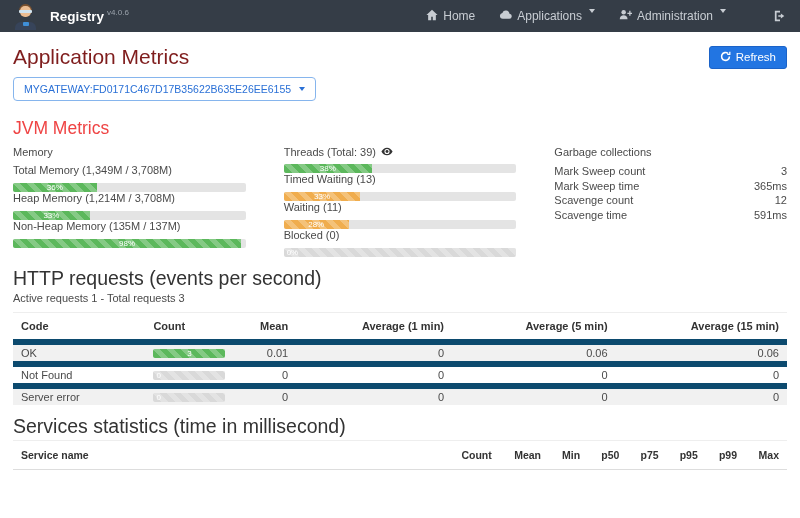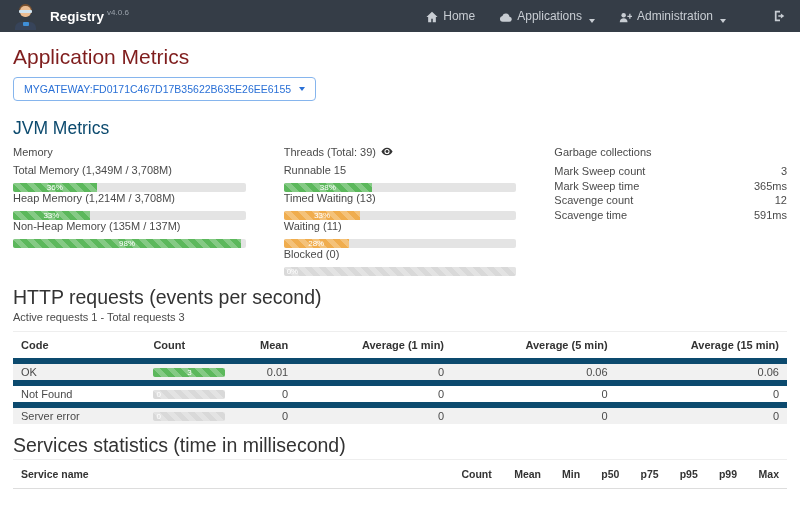--- a/index.html
+++ b/index.html
@@ -17,39 +17,39 @@
   .avatar .glasses { position: absolute; top: 7px; left: 5px; width: 13px; height: 3px;
     background: #cfe3f1; border-radius: 1px; }
   .avatar .body { position: absolute; bottom: 0; left: 1px; width: 21px; height: 8px;
     background: #37445a; border-radius: 6px 6px 0 0; }
   .avatar .tie { position: absolute; bottom: 4px; left: 8.5px; width: 6px; height: 4px;
     background: #3f8fd8; border-radius: 1px; }
   .brand { color: #fff; font-weight: bold; font-size: 13.5px; margin-left: 13px; }
   .version { font-size: 8px; color: #9aa2ab; margin-left: 3px; align-self: flex-start; margin-top: 8px; text-align: right; }
   .nav-spacer { flex: 1; }
   .nav-items { display: flex; align-items: center; gap: 24px; font-size: 12px; }
-  .nav-item { display: inline-flex; align-items: flex-end; gap: 5px; cursor: pointer; }
+  .nav-item { display: inline-flex; align-items: flex-start; gap: 5px; cursor: pointer; }
   .nav-item svg { display: block; }
   .caret { width: 0; height: 0; border-left: 3.5px solid transparent;
     border-right: 3.5px solid transparent; border-top: 4px solid currentColor; margin-left: 2px; }
   .signout { margin-left: 24px; display: inline-flex; cursor: pointer; }
 
   
   .main { padding: 0 13px; }
   .title-row { display: flex; align-items: center; margin: 13px 0 5px; }
   h1 { font-size: 21px; font-weight: 400; color: #7f1d1d; flex: 1; }
   .btn-refresh { display: inline-flex; align-items: center; gap: 5px; background: var(--accent-blue);
     border: 1px solid #1b63c8; color: #fff; font-size: 11.5px; padding: 4px 10px;
     border-radius: 3px; cursor: pointer; font-family: inherit; }
   .instance-dd { display: inline-flex; align-items: center; gap: 6px; background: #fff;
     border: 1px solid #86b5ed; color: #2a70d6; font-size: 10.5px; padding: 5px 10px;
     border-radius: 4px; margin: 3px 0 13px; cursor: pointer; font-family: inherit; }
   .instance-dd .caret { border-top-color: #2a70d6; }
 
-  h2.section { font-size: 17.5px; font-weight: 400; color: #0c4a6e; margin: 4px 0 7px; }
+  h2.section { font-size: 17.5px; font-weight: 400; color: #ef4444; margin: 4px 0 7px; }
   h2.section-lg { font-size: 19.5px; font-weight: 400; color: #333; margin: 10px 0 2px; }
 
   
   .jvm-grid { display: grid; grid-template-columns: 1fr 1fr 1fr; column-gap: 38px; }
   .col-header { font-size: 11px; line-height: 13px; margin-bottom: 5px; display: flex;
     align-items: center; gap: 5px; }
   .metric-label { font-size: 11px; line-height: 13px; margin-bottom: 6px; }
   .pbar { height: 9px; background: var(--track); border-radius: 2px; overflow: hidden;
     position: relative; }
   .pbar-fill { height: 100%; display: flex; align-items: center; justify-content: center;
@@ -127,20 +127,27 @@
           <path d="M1 1h6v2H3v8h4v2H1z"></path>
           <path d="M8 4l4 3-4 3V8H5V6h3z"></path>
         </svg>
     </span>
   </div>
 </div>
 
 <div class="main">
   <div class="title-row">
     <h1>Application Metrics</h1>
+    <button class="btn-refresh">
+      <span><svg width="11" height="11" viewBox="0 0 14 14" fill="none" stroke="#fff" stroke-width="2">
+            <path d="M12 7a5 5 0 1 1-1.7-3.8"></path>
+            <path d="M12.5 1v3.3H9.2" stroke-width="1.6"></path>
+          </svg></span>
+      <span>Refresh</span>
+    </button>
   </div>
 
   <button class="instance-dd">
     <span>MYGATEWAY:FD0171C467D17B35622B635E26EE6155</span>
     <span class="caret"></span>
   </button>
 
   <h2 class="section">JVM Metrics</h2>
 
   <div class="jvm-grid">
@@ -175,21 +182,20 @@
 
     <div>
       <div class="col-header">
         <span>Threads (Total: 39)</span>
         <span><svg width="12" height="9" viewBox="0 0 14 10" fill="#333">
               <path d="M7 0.5C4 0.5 1.6 2.6 0.5 5 1.6 7.4 4 9.5 7 9.5S12.4 7.4 13.5 5C12.4 2.6 10 0.5 7 0.5zm0 7.5A3 3 0 1 1 7 2a3 3 0 0 1 0 6z"></path>
               <circle cx="7" cy="5" r="1.7"></circle>
             </svg></span>
       </div>
       <div class="metric">
-        <div class="metric-label">Runnable 15</div>
         <div class="pbar">
           <div class="pbar-fill fill-green" style="width: 38%;">
               <span>38%</span>
             </div>
         </div>
       </div>
       <div class="metric">
         <div class="metric-label">Timed Waiting (13)</div>
         <div class="pbar">
           <div class="pbar-fill fill-orange" style="width: 33%;">

